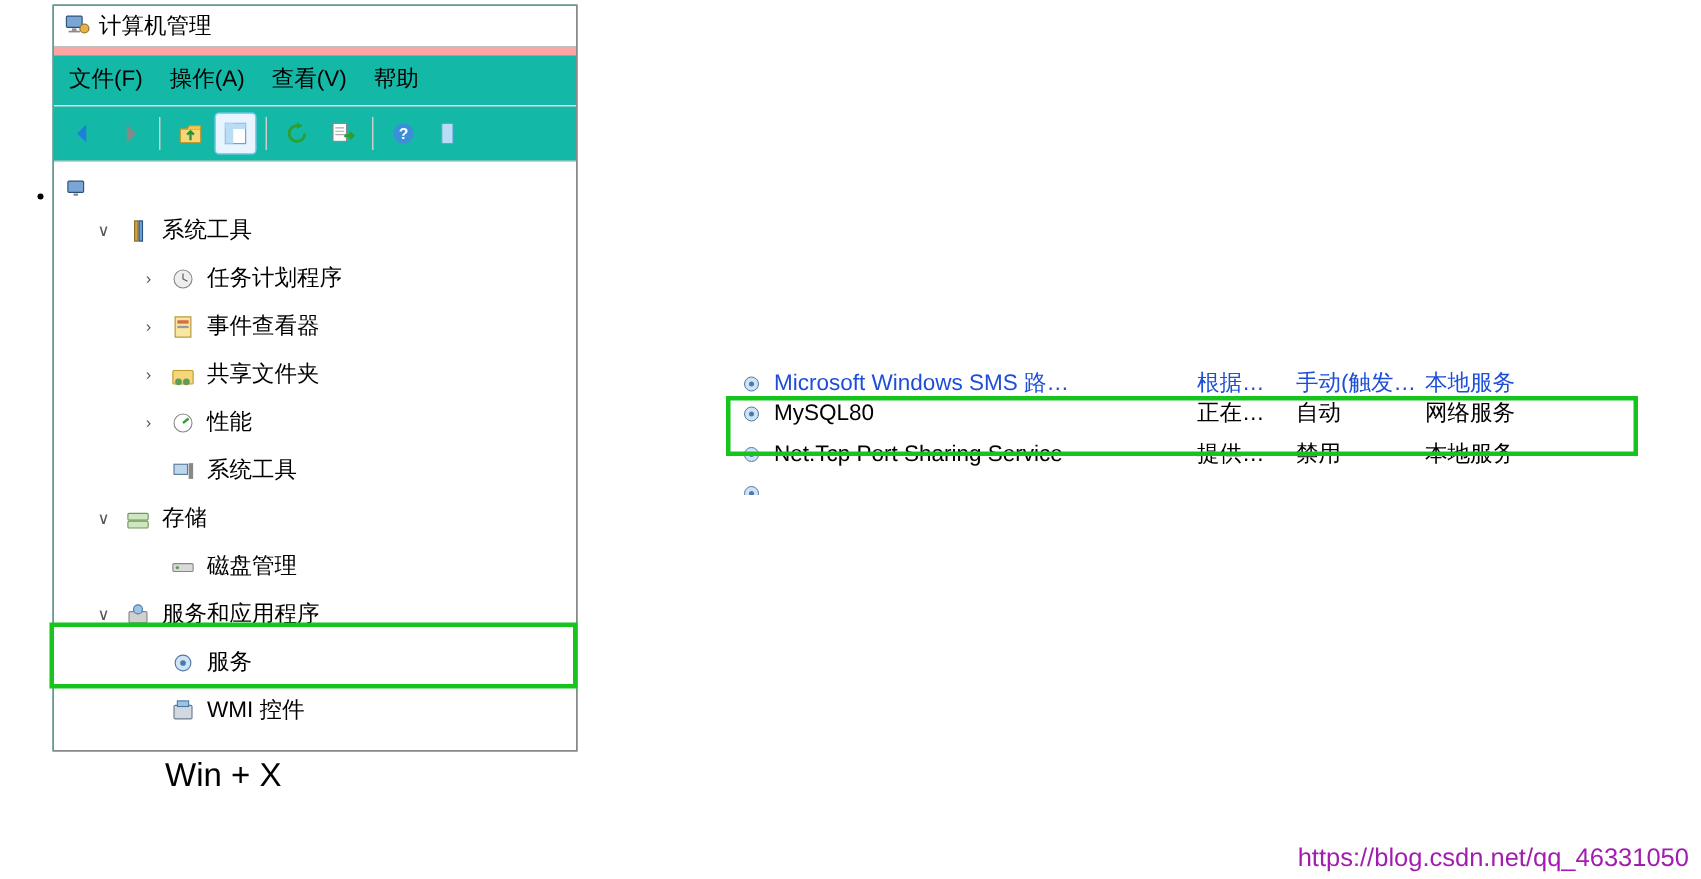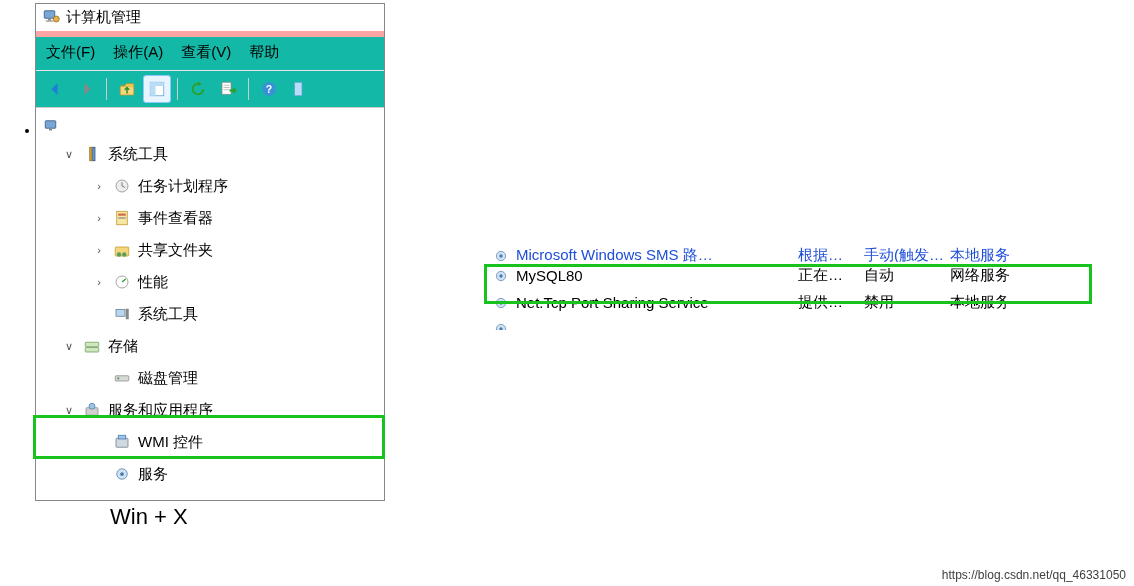--- a/index.html
+++ b/index.html
@@ -102,22 +102,22 @@
     gap: 6px;
   }
   .svc-row.cut-top { overflow:hidden; height:20px; align-items:flex-end; color:#1d4ed8; }
   .svc-row.cut-bot { overflow:hidden; height:14px; align-items:flex-start; color:#444; }
   .svc-name { display:flex; align-items:center; gap:6px; }
   .gear-ico { width:18px; height:18px; display:flex; align-items:center; justify-content:center; }
   .hl2 { left: 484px; top: 264px; width: 608px; height: 40px; }
   .watermark {
     position:absolute;
     right: 8px; bottom: 4px;
-    font-size: 12px;
-    color: #404040;
+    font-size: 17px;
+    color: #a21caf;
   }
 </style>
 </head>
 <body>
 
 <div class="window">
 
   <div class="titlebar">
     <span class="icon">
       <svg viewBox="0 0 24 24">
@@ -315,37 +315,37 @@
                   </svg>
                 </span>
               <span class="lbl">服务和应用程序</span>
             </div>
             <ul>
               <li>
                   <div class="row depth2">
                 <span class="twist empty">·</span>
                 <span class="node-icon">
                       <svg viewBox="0 0 24 24" width="18" height="18">
+                        <circle cx="12" cy="12" r="7" fill="#cfe3f5" stroke="#4d79a8"></circle>
+                        <circle cx="12" cy="12" r="2.5" fill="#4d79a8"></circle>
+                      </svg>
+                    </span>
+                <span class="lbl">服务</span>
+              </div>
+                </li>
+              <li>
+                  <div class="row depth2">
+                <span class="twist empty">·</span>
+                <span class="node-icon">
+                      <svg viewBox="0 0 24 24" width="18" height="18">
                         <rect x="4" y="7" width="16" height="12" rx="1" fill="#d0d8e0" stroke="#6a7a8a"></rect>
                         <rect x="7" y="3" width="10" height="5" fill="#9cc3e8" stroke="#4d79a8"></rect>
                       </svg>
                     </span>
                 <span class="lbl">WMI 控件</span>
-              </div>
-                </li>
-              <li>
-                  <div class="row depth2">
-                <span class="twist empty">·</span>
-                <span class="node-icon">
-                      <svg viewBox="0 0 24 24" width="18" height="18">
-                        <circle cx="12" cy="12" r="7" fill="#cfe3f5" stroke="#4d79a8"></circle>
-                        <circle cx="12" cy="12" r="2.5" fill="#4d79a8"></circle>
-                      </svg>
-                    </span>
-                <span class="lbl">服务</span>
               </div>
                 </li>
             </ul>
           </li>
         </ul>
       </li>
     </ul>
   </div>
 </div>
 

